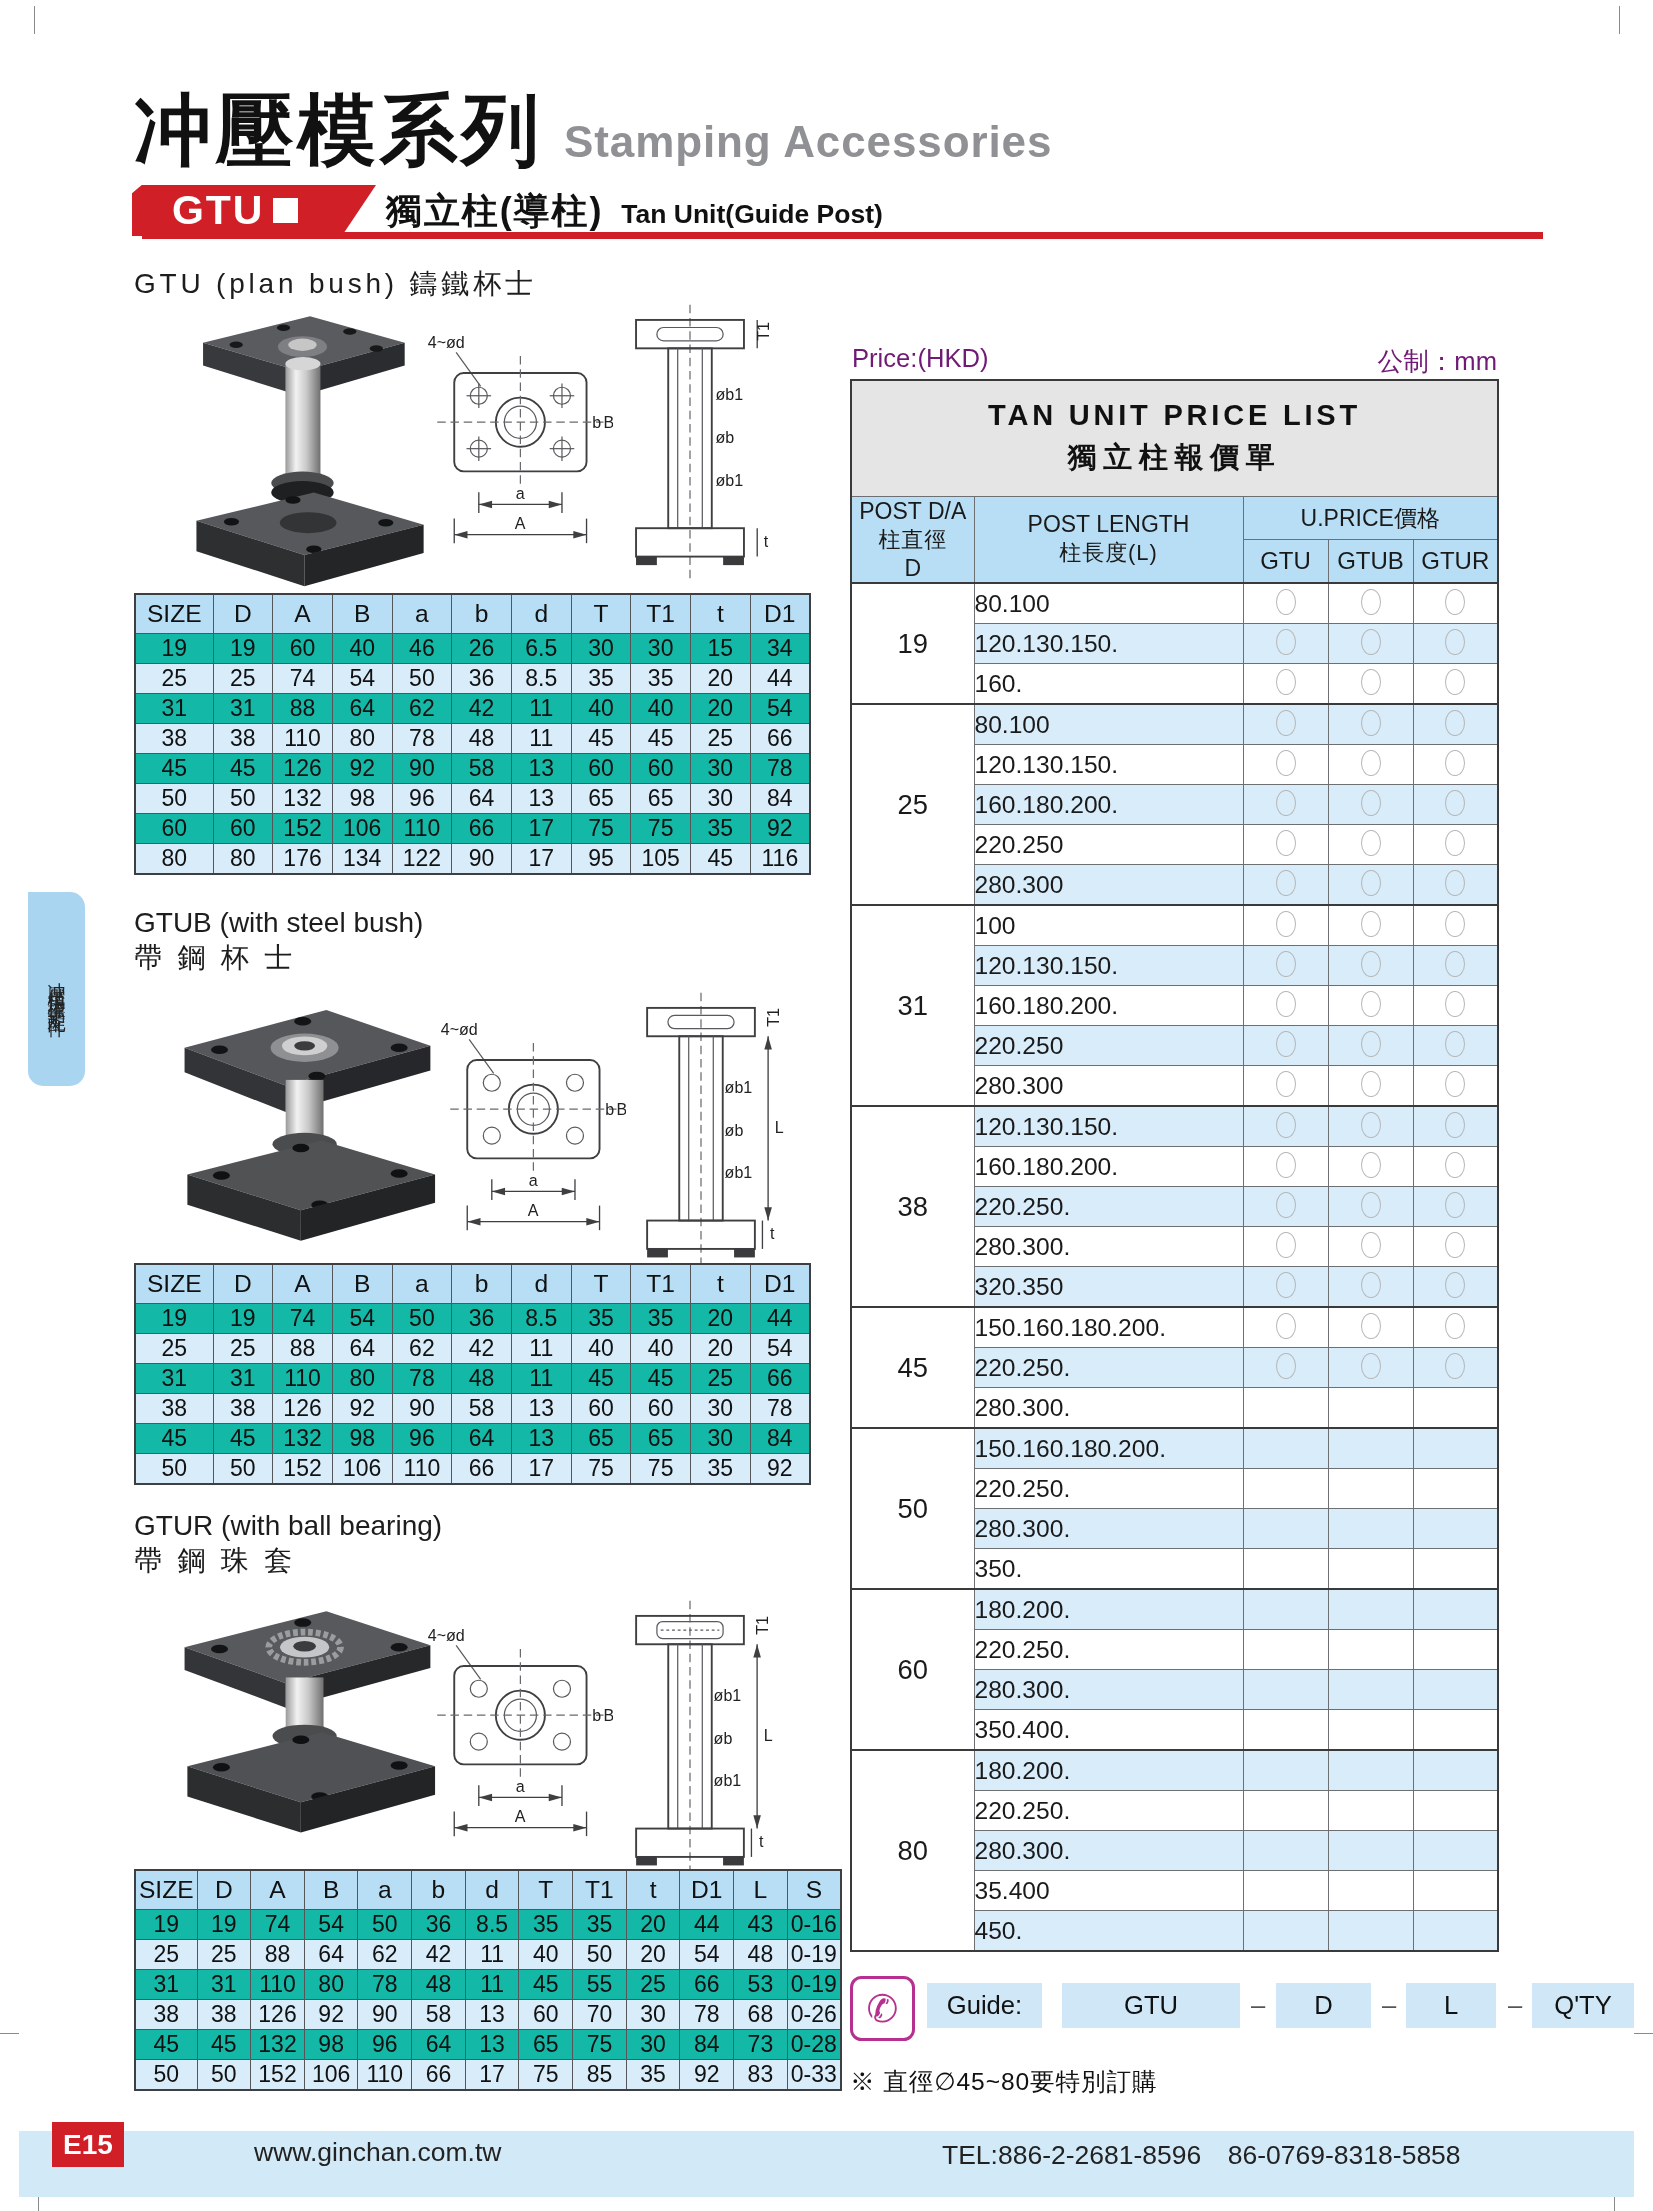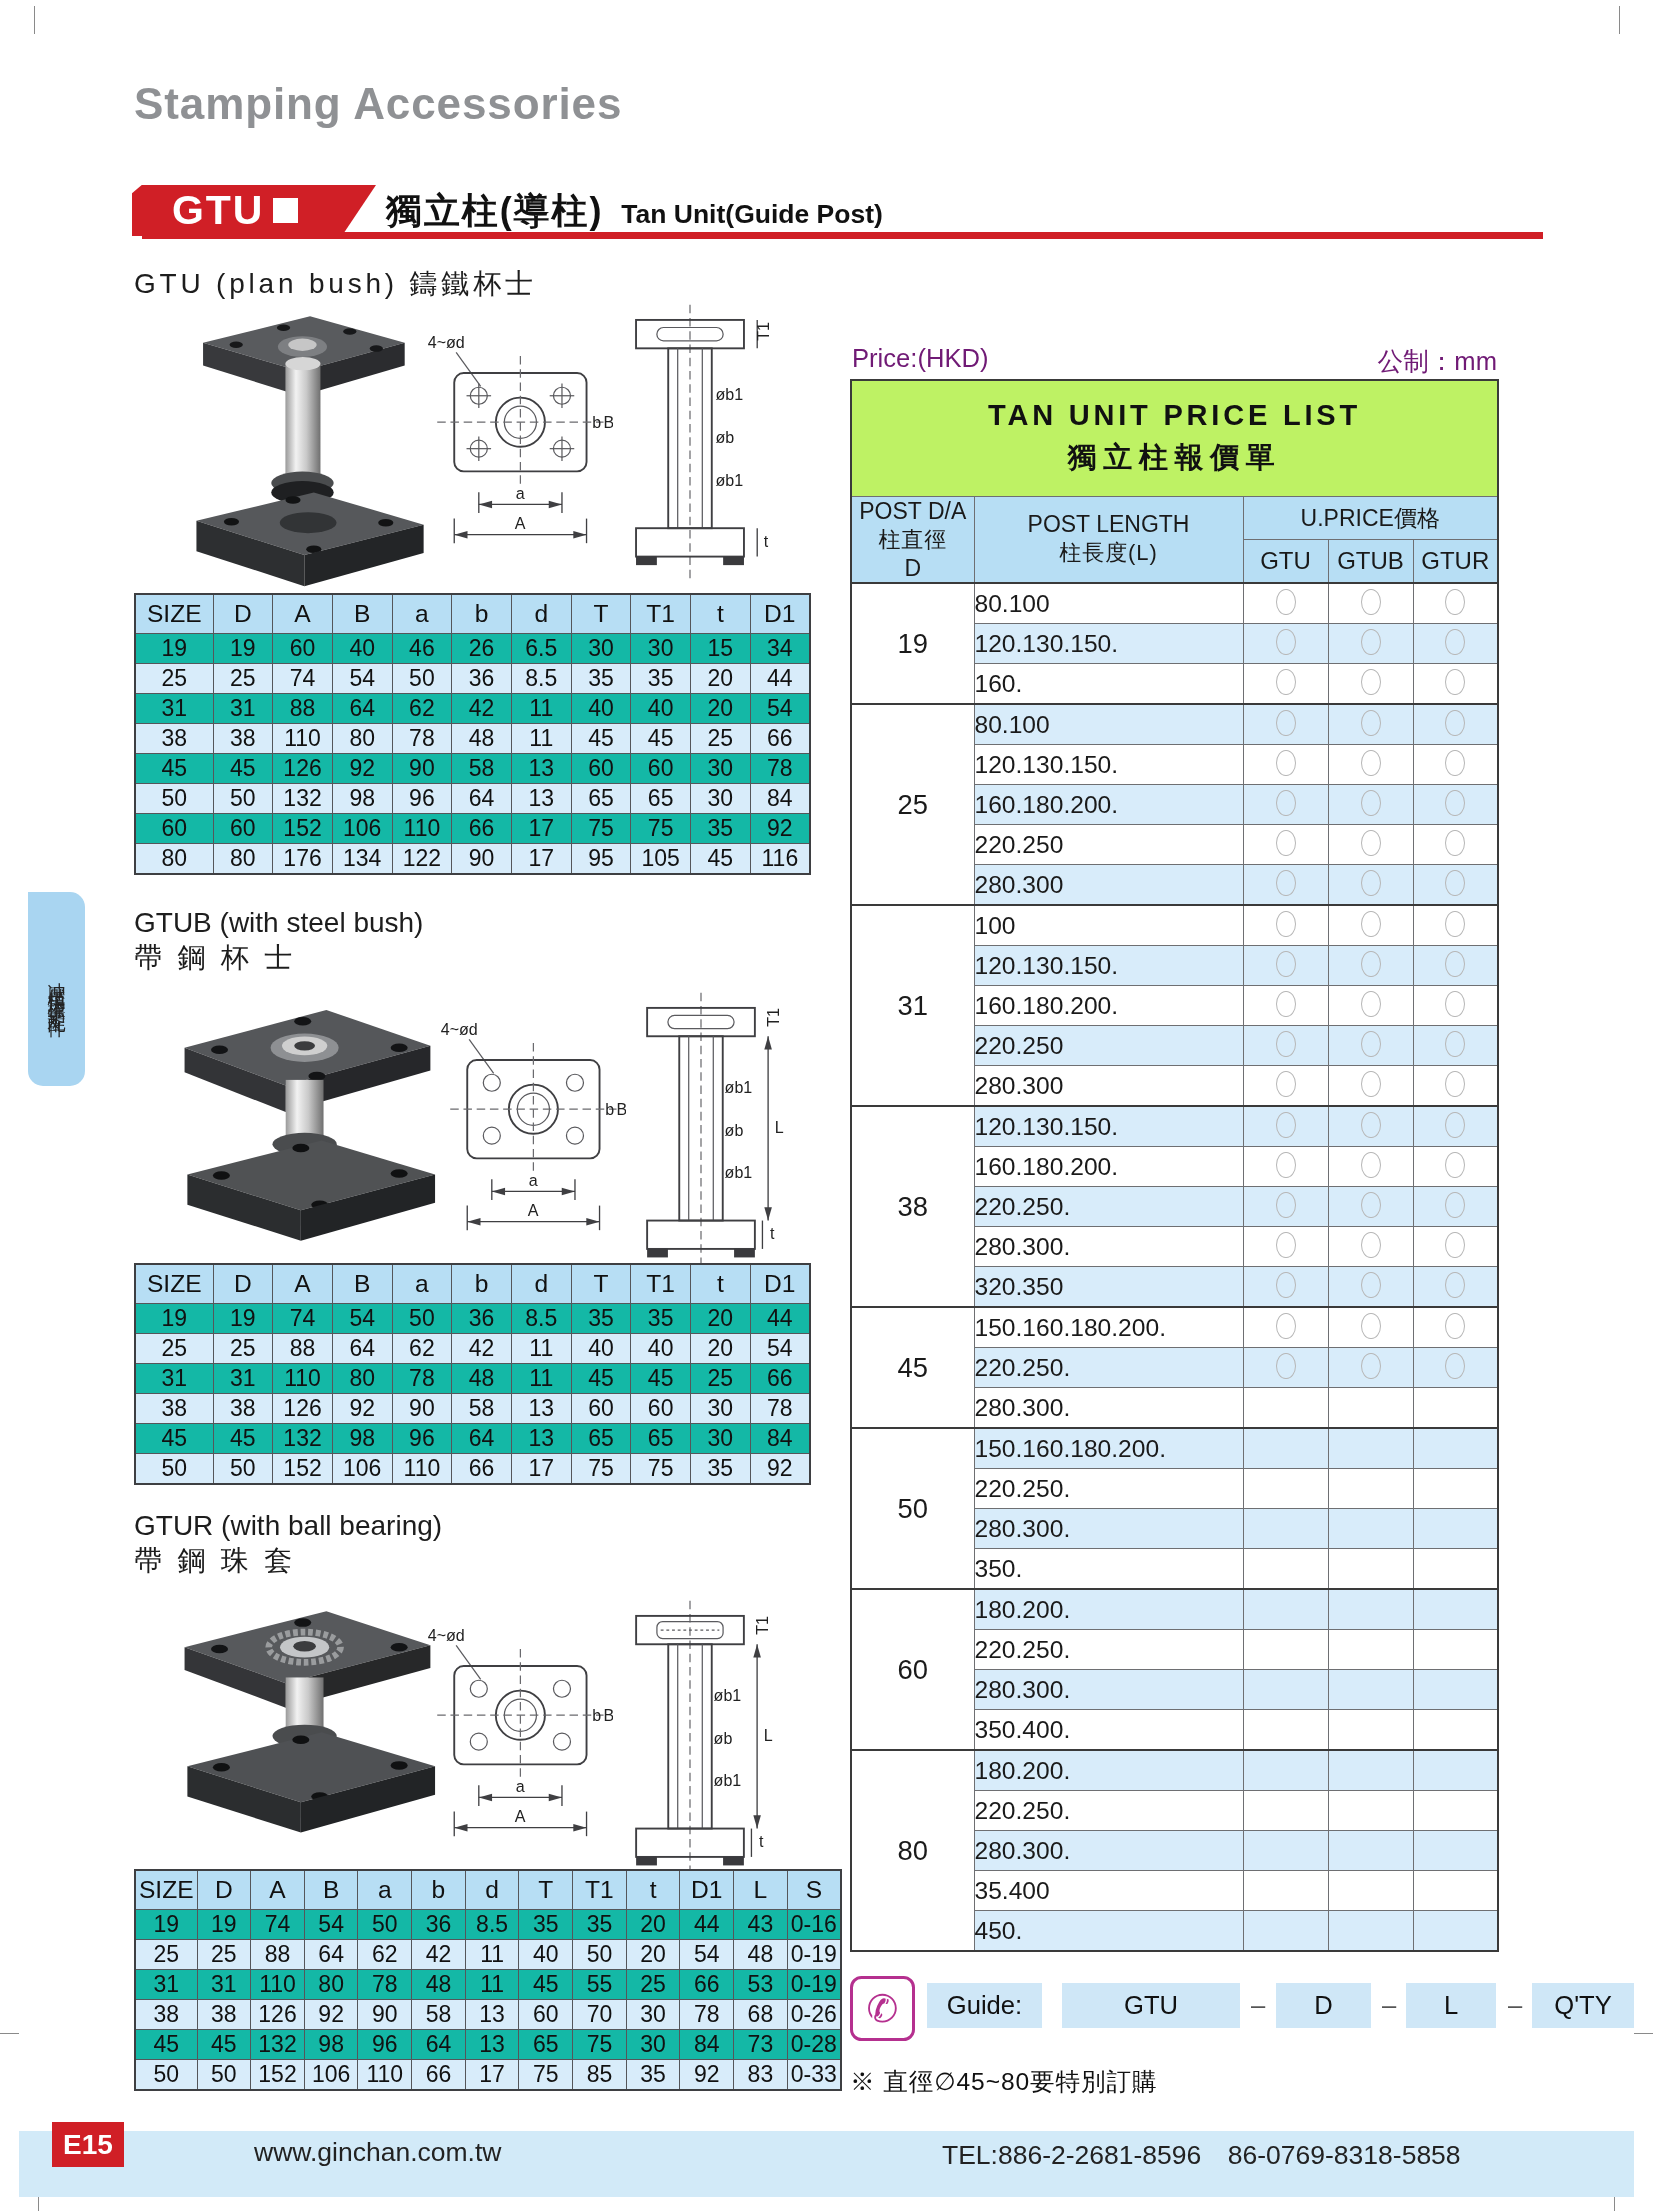--- a/index.html
+++ b/index.html
@@ -39,21 +39,21 @@
       font-size:23px;font-weight:normal;color:#111;padding:0;}
   table.dim-table{border:2.4px solid #3e3f42;}
   table.dim-table th{background:#b7def4;height:38px;font-size:24.6px;}
   table.dim-table td{height:29px;}
   table.dim-table tr.alt td{background:#d8ecfa;}
 
   
   .price-label{font-size:25.6px;color:#701a75;}
   table.price-table{border-collapse:collapse;table-layout:fixed;border:2.8px solid #3a3a3a;background:#fff;}
   table.price-table th,table.price-table td{border:1.3px solid #6e6f72;padding:0;}
-  .title-cell{height:115px;text-align:center;background:#bef264;}
+  .title-cell{height:115px;text-align:center;background:#e5e5e5;}
   .title-cell .t1{font-size:29px;letter-spacing:3.8px;color:#111;}
   .title-cell .t2{font-size:29px;letter-spacing:6.6px;color:#111;margin-top:5.7px;}
   .hd{background:#b7def4;text-align:center;font-weight:normal;}
   .hd .l1{font-size:23px;} .hd .l2{font-size:22px;letter-spacing:0.9px;} .hd .l3{font-size:23px;}
   tr.hrow1 th{height:42px;} tr.hrow2 th{height:42px;font-size:24px;font-weight:normal;background:#b7def4;}
   td.dcell{font-size:27.4px;text-align:center;background:#fff;border-top:2.3px solid #3a3a3a;}
   tr.group-start td{border-top:2.3px solid #3a3a3a;}
   td.lcell{font-size:24.6px;text-align:left;padding-left:53px;height:39px;}
   td.pcell{text-align:center;}
   tr.alt td.lcell,tr.alt td.pcell{background:#d8ecfa;}
@@ -88,20 +88,21 @@
 <div class="page">
 
   <div class="crop" style="left:34px;top:5.7px;width:1.4px;height:28px;"></div>
   <div class="crop" style="left:1619px;top:5.7px;width:1.4px;height:28px;"></div>
   <div class="crop" style="left:38px;top:2170px;width:1.4px;height:42px;"></div>
   <div class="crop" style="left:1614px;top:2170px;width:1.4px;height:42px;"></div>
   <div class="crop" style="left:0;top:2033px;width:19px;height:1.4px;"></div>
   <div class="crop" style="left:1634px;top:2033px;width:19px;height:1.4px;"></div>
 
   <div class="abs main-title">
+    <span class="zh">冲壓模系列</span>
     <span class="en">Stamping Accessories</span>
   </div>
   <div class="abs red-rule"></div>
   <div class="abs badge">
     <span class="txt">GTU</span>
     <span class="sq"></span>
   </div>
   <div class="abs subtitle">
     <span class="zh">獨立柱(導柱)</span>
     <span class="en">Tan Unit(Guide Post)</span>

